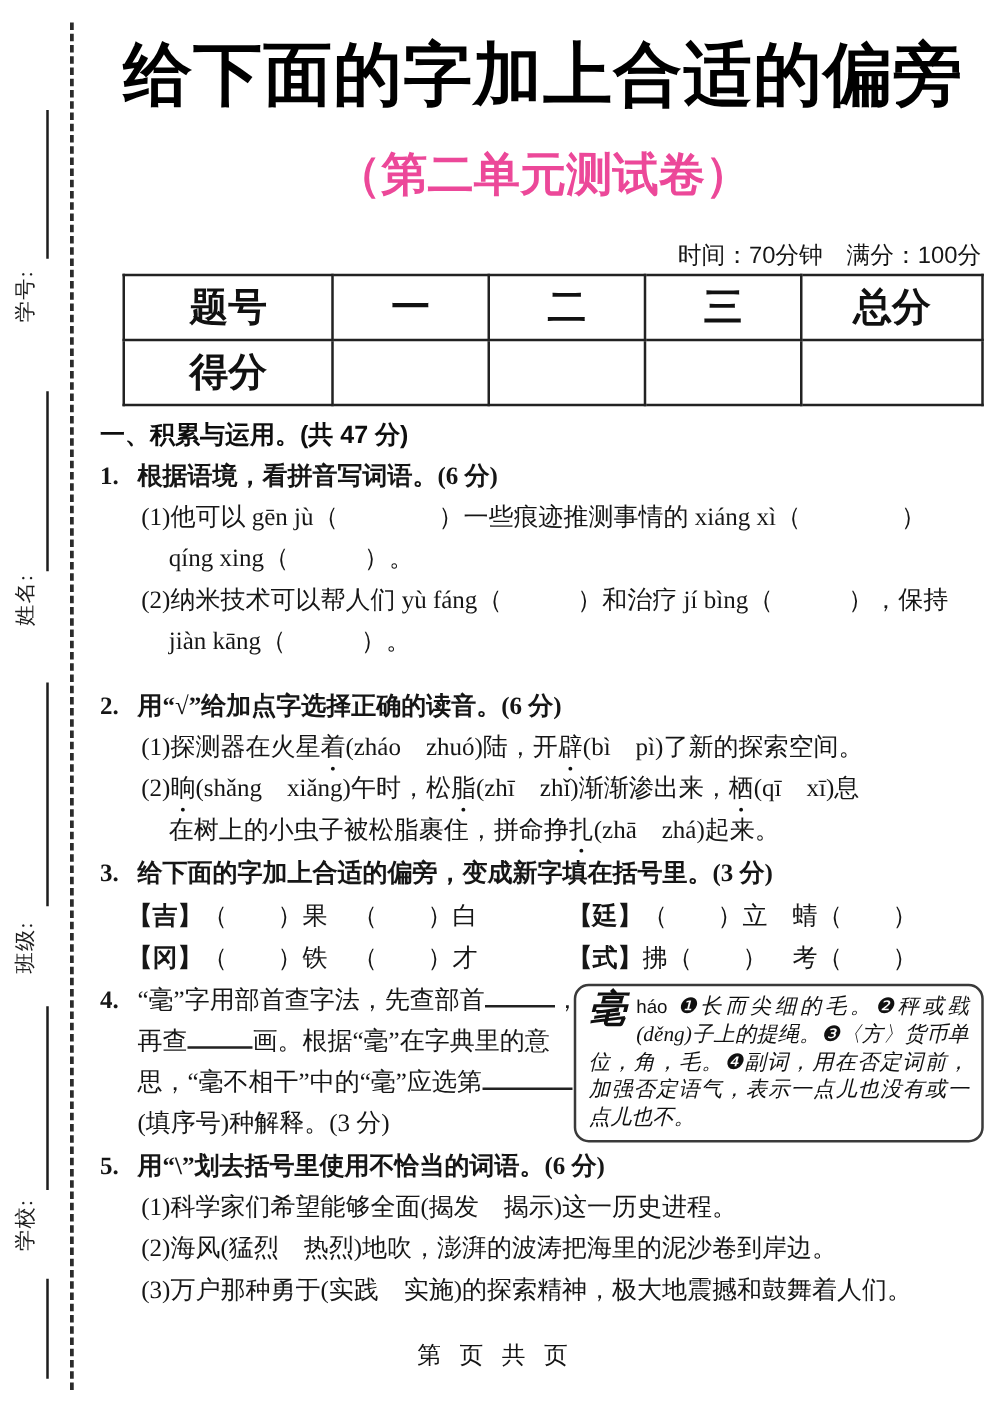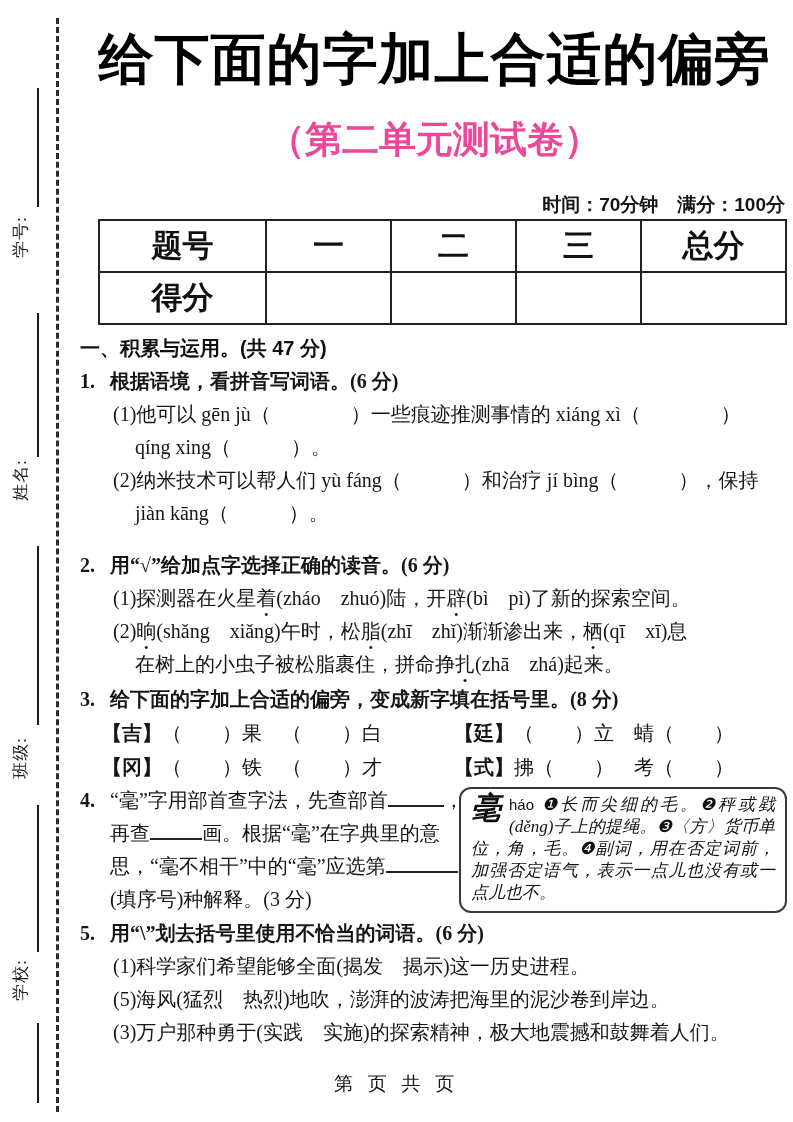--- a/index.html
+++ b/index.html
@@ -12,21 +12,21 @@
   .seal-label{position:absolute;left:20px;transform:translate(-50%,-50%) rotate(-90deg);
               font-size:17px;letter-spacing:1px;white-space:nowrap;color:#1d1d1d;}
 
   
   .main{position:absolute;left:80px;top:0;width:709px;}
   .title{margin-top:28px;text-align:center;font-family:"Liberation Sans","DejaVu Sans",sans-serif;
          font-weight:bold;font-size:55px;line-height:62px;letter-spacing:1px;color:#000;}
   .subtitle{margin-top:28px;text-align:center;font-family:"Liberation Sans","DejaVu Sans",sans-serif;
             font-weight:bold;font-size:37px;line-height:44px;color:#ec4899;}
   .meta{margin-top:32px;height:22px;text-align:right;padding-right:4px;
-        font-family:"Liberation Sans","DejaVu Sans",sans-serif;font-weight:700;font-size:19px;line-height:22px;}
+        font-family:"Liberation Sans","DejaVu Sans",sans-serif;font-weight:400;font-size:19px;line-height:22px;}
 
   table.score-table{margin-top:3px;margin-left:18px;border-collapse:collapse;table-layout:fixed;width:687px;}
   table.score-table td{border:2px solid #222;height:48px;text-align:center;vertical-align:middle;
                        font-size:31px;font-weight:bold;color:#111;}
 
   .section{margin-top:11px;font-family:"Liberation Sans","DejaVu Sans",sans-serif;
            font-weight:bold;font-size:20px;line-height:24px;color:#0e0e0e;}
 
   .q{padding-left:30px;}
   .q1{margin-top:5px;} .q2{margin-top:19px;} .q3{margin-top:2px;} .q5{margin-top:1px;}
@@ -124,21 +124,21 @@
       <div class="line">
         <span class="qnum">2.</span><span class="qtitle">用“√”给加点字选择正确的读音。(6 分)</span>
       </div>
       <div class="line ind1">(1)探测器在火星<span class="dotted">着</span>(zháo　zhuó)陆，开<span class="dotted">辟</span>(bì　pì)了新的探索空间。</div>
       <div class="line ind1">(2)<span class="dotted">晌</span>(shǎng　xiǎng)午时，松<span class="dotted">脂</span>(zhī　zhǐ)渐渐渗出来，<span class="dotted">栖</span>(qī　xī)息</div>
       <div class="line ind2">在树上的小虫子被松脂裹住，拼命挣<span class="dotted">扎</span>(zhā　zhá)起来。</div>
     </div>
 
     <div class="q q3">
       <div class="line">
-        <span class="qnum">3.</span><span class="qtitle">给下面的字加上合适的偏旁，变成新字填在括号里。(8 分)</span>
+        <span class="qnum">3.</span><span class="qtitle">给下面的字加上合适的偏旁，变成新字填在括号里。(3 分)</span>
       </div>
       <div class="line q3row">
         <span class="q3cell-l"><span class="bkey">【吉】</span><span>（　　）果　（　　）白</span></span><span class="q3cell-r"><span class="bkey">【廷】</span><span>（　　）立　蜻（　　）</span></span>
       </div>
       <div class="line q3row">
         <span class="q3cell-l"><span class="bkey">【冈】</span><span>（　　）铁　（　　）才</span></span><span class="q3cell-r"><span class="bkey">【式】</span><span>拂（　　）　考（　　）</span></span>
       </div>
     </div>
 
     <div class="q4wrap">
@@ -157,20 +157,20 @@
       <div class="hao-box">
         <span class="hao-char">毫</span><span class="hao-pinyin">háo</span><span>❶长而尖细的毛。❷秤或戥(děng)子上的提绳。❸〈方〉货币单位，角，毛。❹副词，用在否定词前，加强否定语气，表示一点儿也没有或一点儿也不。</span>
       </div>
     </div>
 
     <div class="q q5">
       <div class="line">
         <span class="qnum">5.</span><span class="qtitle">用“\”划去括号里使用不恰当的词语。(6 分)</span>
       </div>
       <div class="line ind1">(1)科学家们希望能够全面(揭发　揭示)这一历史进程。</div>
-      <div class="line ind1">(5)海风(猛烈　热烈)地吹，澎湃的波涛把海里的泥沙卷到岸边。</div>
+      <div class="line ind1">(2)海风(猛烈　热烈)地吹，澎湃的波涛把海里的泥沙卷到岸边。</div>
       <div class="line ind1">(3)万户那种勇于(实践　实施)的探索精神，极大地震撼和鼓舞着人们。</div>
     </div>
 
   </div>
 
   <div class="footer">第 页 共 页</div>
 </div>
 
 </body></html>

